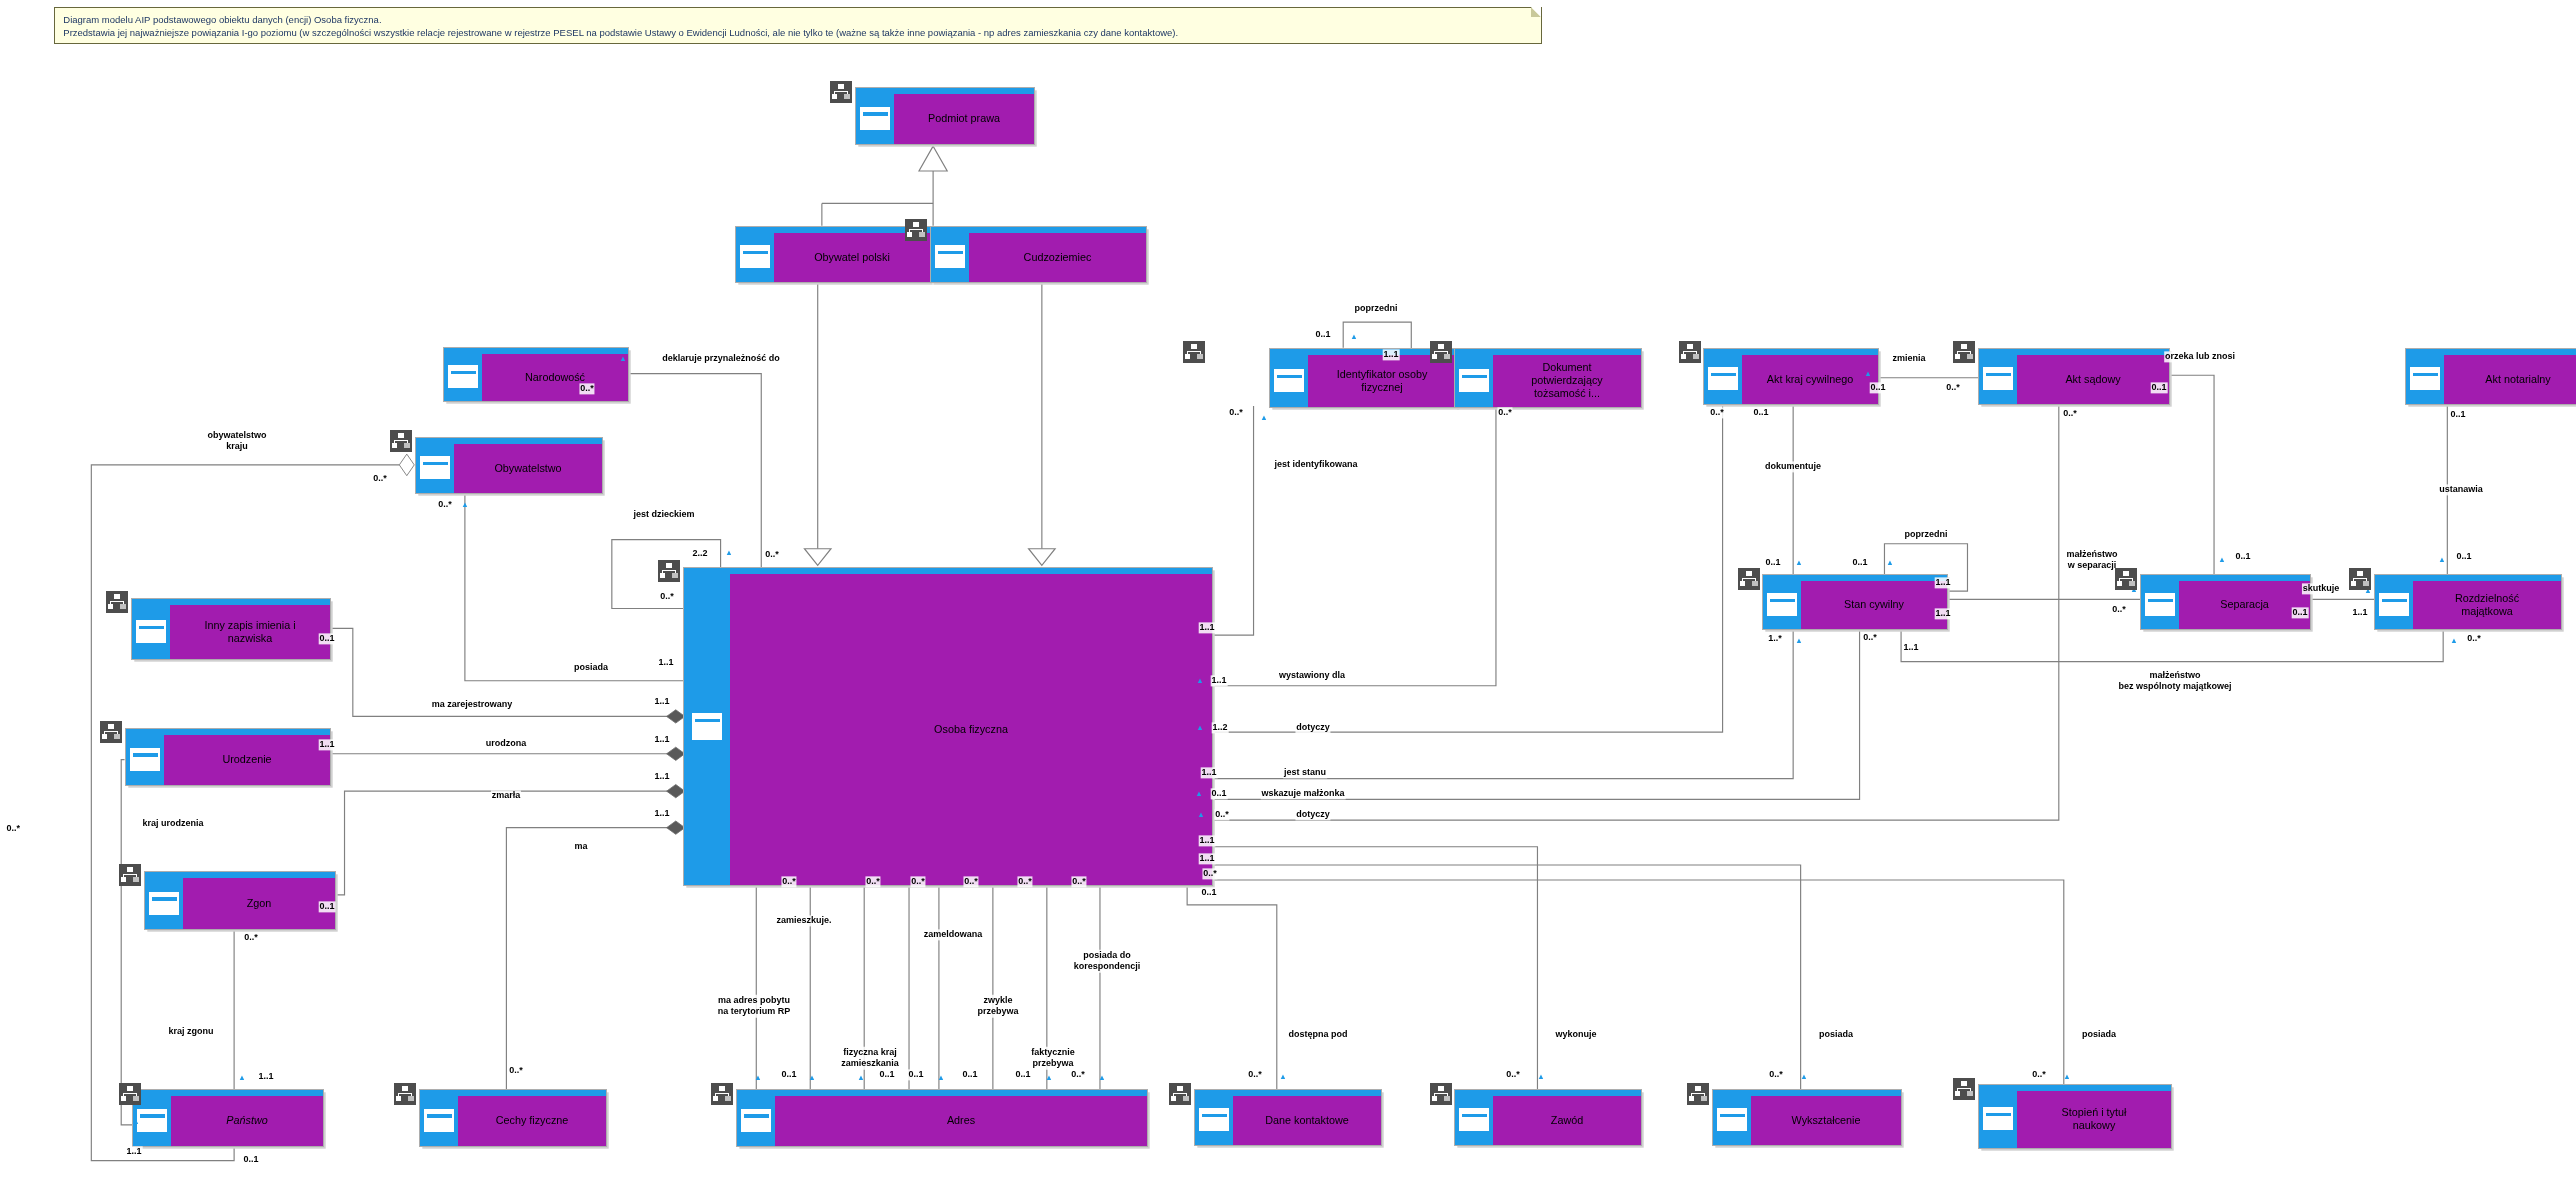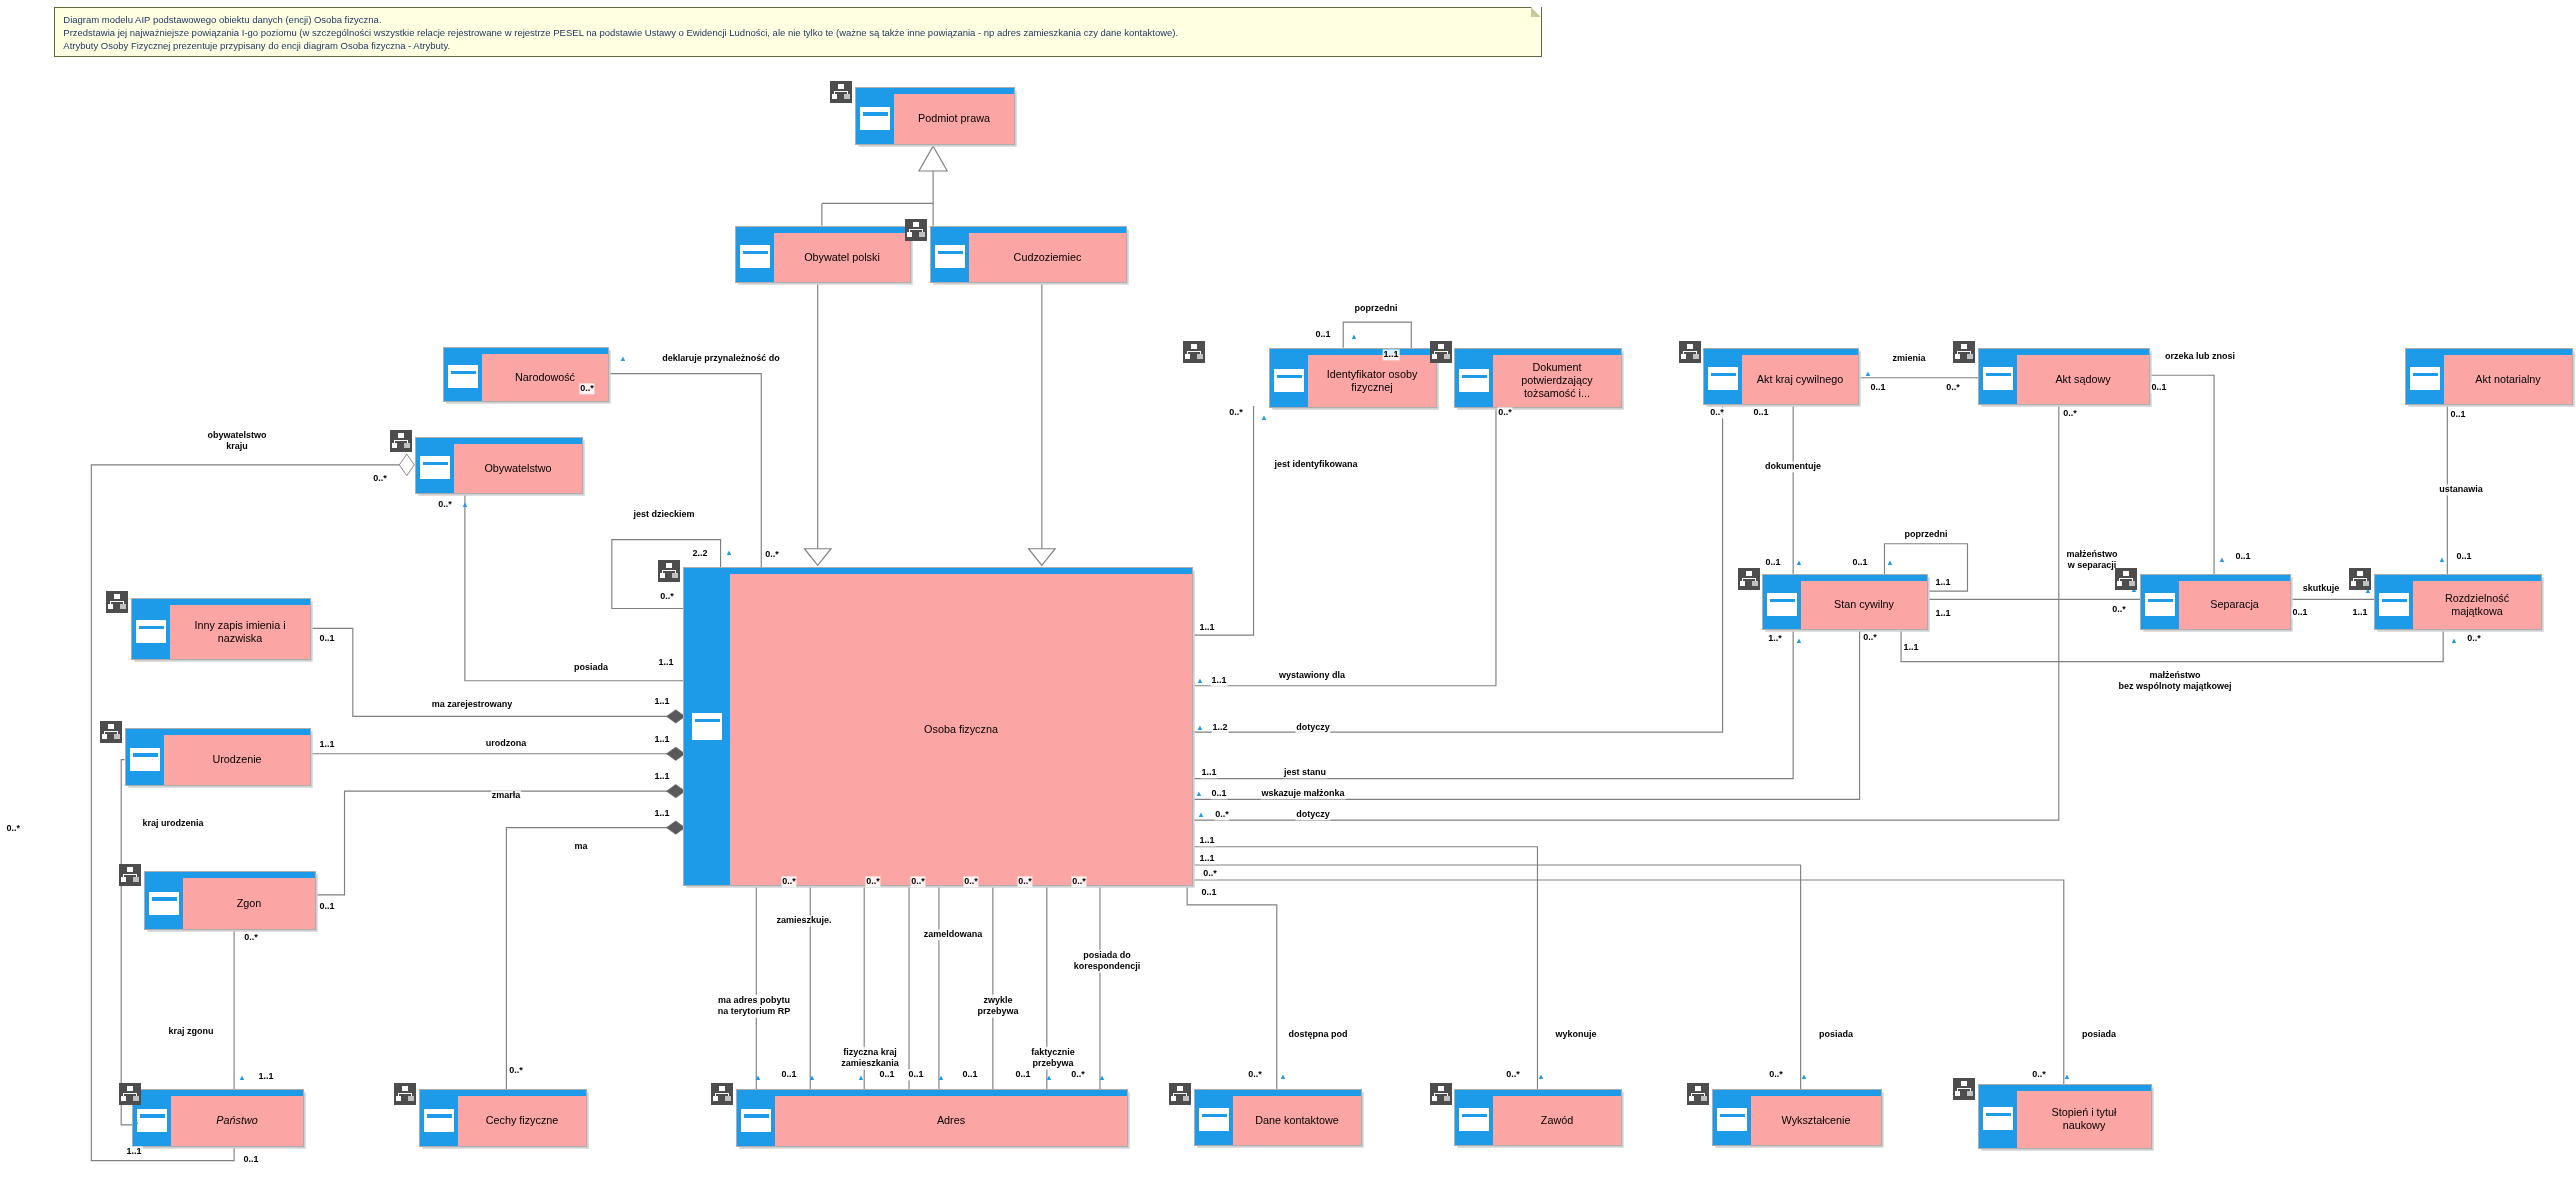--- a/index.html
+++ b/index.html
@@ -9,22 +9,22 @@
 
   
   .note{position:absolute;background:#ffffe1;border:0.8px solid #67673c;
         padding:5px 8.3px 4.2px 8.3px;color:#1f3864;font-size:9.5px;line-height:1.38;}
   .note .fold{position:absolute;right:-0.8px;top:-0.8px;width:0;height:0;
         border-top:10px solid #fff;border-left:10px solid transparent;}
   .note .fold2{position:absolute;right:-0.8px;top:-0.8px;width:0;height:0;
         border-bottom:10px solid #c9c99a;border-right:10px solid transparent;}
 
   
-  .entity{position:absolute;background:#fca5a5;border:0.8px solid #adadad;
-          box-shadow:2.5px 2.5px 0 -0.8px #d0d0d0;}
+  .entity{position:absolute;background:#a21caf;border:0.8px solid #adadad;
+          box-shadow:2.5px 2.5px 0 -0.8px #d0d0d0;padding-left:20px;}
   .entity .strip{position:absolute;left:0;top:0;right:0;height:5.8px;background:var(--blue);}
   .entity .side{position:absolute;left:0;top:0;bottom:0;background:var(--blue);}
   .entity .win{position:absolute;background:#fff;}
   .entity .win i{position:absolute;left:2.5px;right:2.5px;top:5.8px;height:3.3px;background:var(--blue);display:block;}
   .entity .lbl{position:absolute;display:flex;align-items:center;justify-content:center;
           text-align:center;color:#000;font-size:10.8px;white-space:pre-line;line-height:1.2;}
   .hicon{position:absolute;width:22.4px;height:22.4px;background:#4d4d4d;z-index:5;}
   .hicon b{position:absolute;background:#fff;}
 
   
@@ -89,21 +89,20 @@
       <polygon points="1124,176 1107,206 1141,206" fill="#ffffff" stroke="#808080" stroke-width="1.4"></polygon>
       <polygon points="985,681 969,661 1001,661" fill="#ffffff" stroke="#808080" stroke-width="1.4"></polygon>
       <polygon points="1255,681 1239,661 1271,661" fill="#ffffff" stroke="#808080" stroke-width="1.4"></polygon>
     </svg>
 
   <div class="note" style="left:54px;top:6.6px;width:1469px;">
     <span class="fold2"></span>
     <span class="fold"></span>
     <div>Diagram modelu AIP podstawowego obiektu danych (encji) Osoba fizyczna.</div>
     <div>Przedstawia  jej najważniejsze powiązania I-go poziomu (w szczególności wszystkie relacje rejestrowane w rejestrze PESEL na podstawie Ustawy o Ewidencji Ludności, ale nie tylko te (ważne są także inne powiązania - np adres zamieszkania czy dane kontaktowe).</div>
-    <div>Atrybuty Osoby Fizycznej prezentuje przypisany do encji diagram Osoba fizyczna - Atrybuty.</div>
   </div>
 
   <div id="nodes">
       <div class="hicon" style="left: 830px; top: 81px;">
         <b style="left:8.3px;top:3.3px;width:5.8px;height:5px"></b>
       <b style="left:4.2px;top:9.5px;width:14px;height:1.2px"></b>
       <b style="left:4.2px;top:9.5px;width:1.2px;height:3.3px"></b>
       <b style="left:17px;top:9.5px;width:1.2px;height:3.3px"></b>
       <b style="left:1.7px;top:13.3px;width:5.8px;height:5px"></b>
       <b style="left:14px;top:13.3px;width:5.8px;height:5px;opacity:.65"></b>

